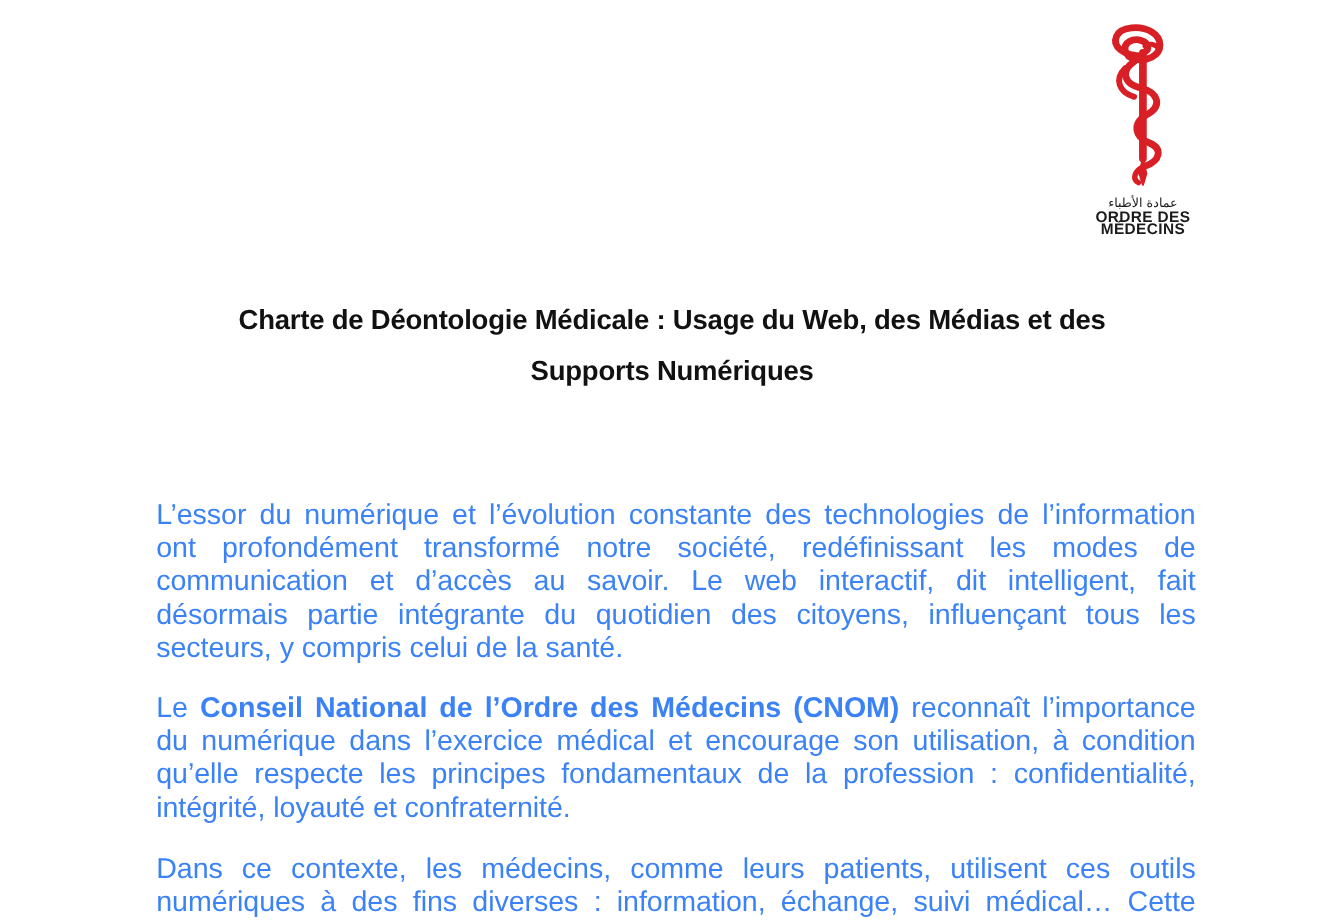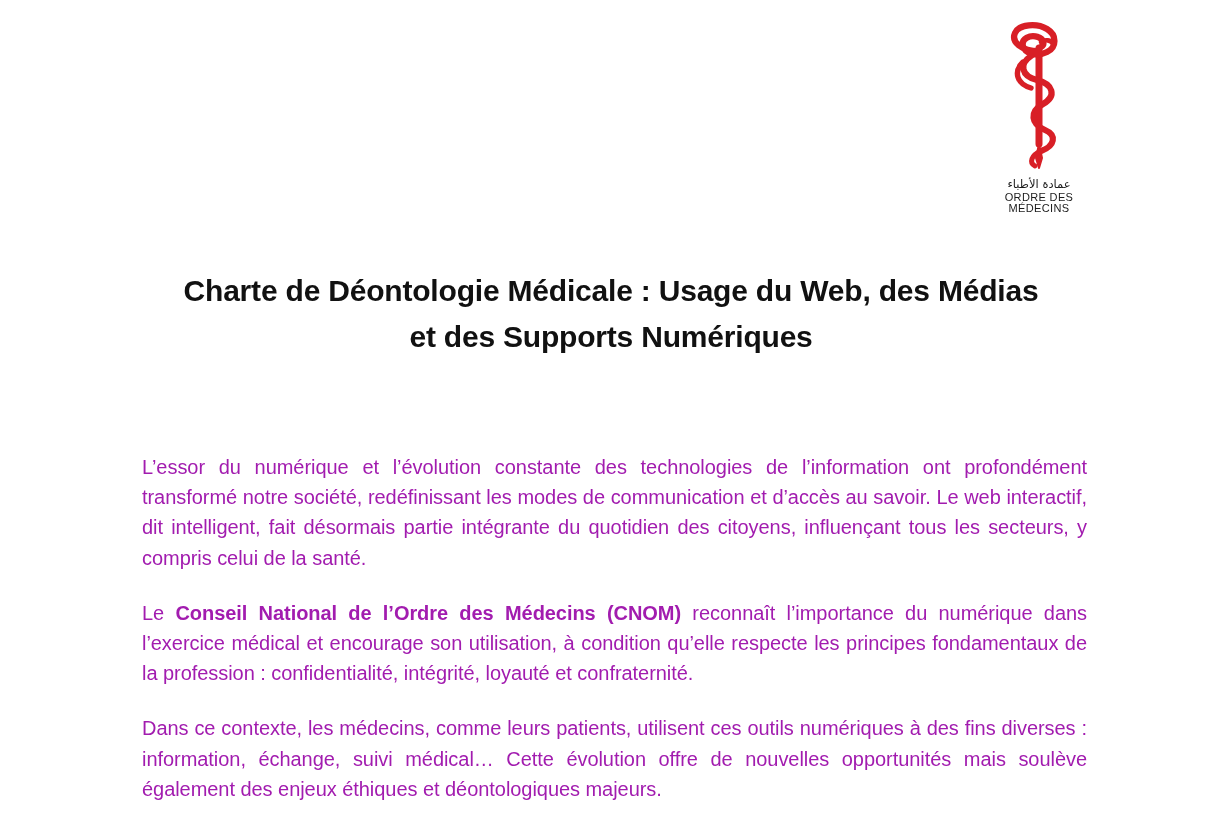--- a/index.html
+++ b/index.html
@@ -44,57 +44,57 @@
     line-height: 14px;
     color: #1b1b1b;
     direction: rtl;
     unicode-bidi: isolate;
     margin-top: 1px;
     letter-spacing: 0px;
   }
   .logo-caption-fr {
     display: block;
     font-family: "Liberation Sans", sans-serif;
-    font-size: 11px;
+    font-size: 14px;
     line-height: 11px;
-    font-weight: normal;
+    font-weight: bold;
     letter-spacing: 0.35px;
     color: #1b1b1b;
     margin-top: 1px;
   }
 
   
   .doc-title {
     position: absolute;
     left: 175px;
     top: 268px;
     width: 872px;
     text-align: center;
-    font-size: 30px;
+    font-size: 25px;
     line-height: 46px;
     font-weight: bold;
     letter-spacing: -0.2px;
     color: #111111;
     margin: 0;
   }
 
   
   .body-text {
     position: absolute;
     left: 142px;
     top: 452px;
     width: 945px;
   }
   .para {
     margin: 0 0 25px 0;
-    font-size: 20px;
+    font-size: 26px;
     line-height: 30.2px;
     text-align: justify;
     text-justify: inter-word;
-    color: #a21caf;
+    color: #3b82f6;
     letter-spacing: -0.05px;
   }
   .para:last-child { margin-bottom: 0; }
   .para b { font-weight: bold; }
 </style>
 </head>
 <body>
 
 <div class="page" style="background: rgb(255, 255, 255);">
 

